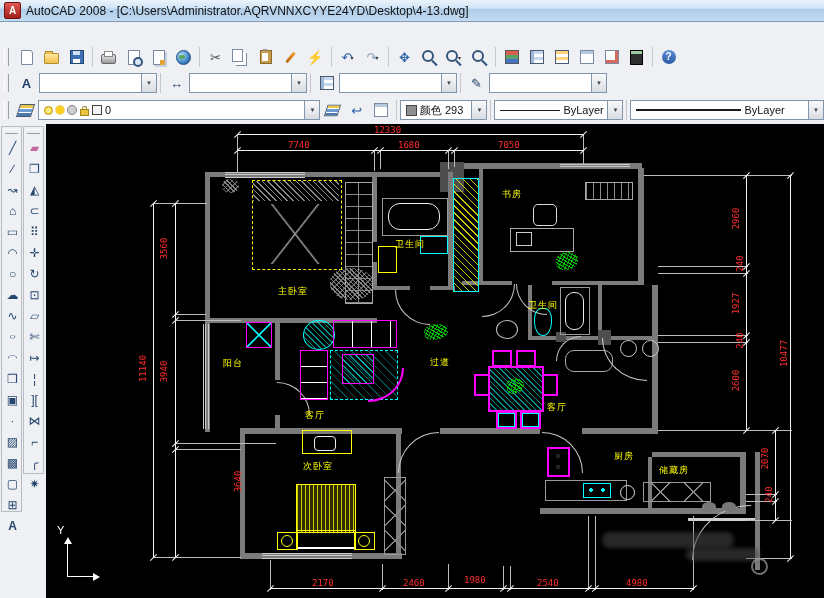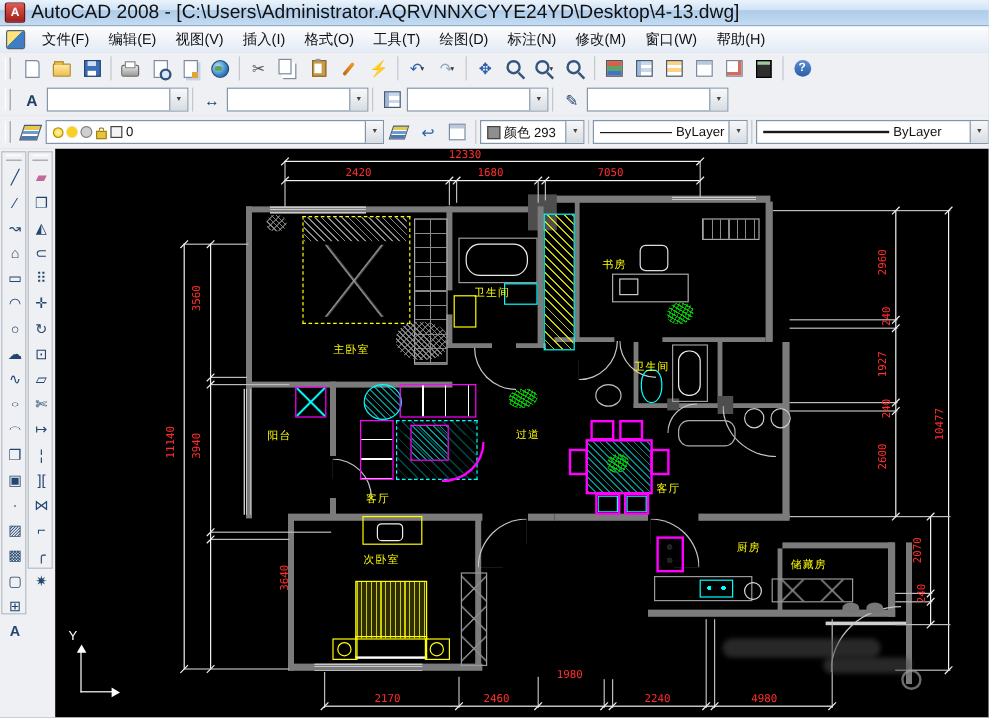--- a/index.html
+++ b/index.html
@@ -5,21 +5,21 @@
   html,body{margin:0;padding:0;background:#d8d8d8}
   #app{position:relative;width:824px;height:598px;overflow:hidden;background:#eef0f3;
        font-family:"Liberation Sans",sans-serif;user-select:none}
   .a{position:absolute}
   .row{display:flex;align-items:center}
 
   
   #titlebar{left:0;top:0;width:824px;height:22px;
     background:linear-gradient(#eaf3fc,#cfe3f6 40%,#aecbe8 42%,#c4dcf3);
     border-bottom:1px solid #7f9db9;display:flex;align-items:center;gap:5px;padding-left:4px;box-sizing:border-box}
-  #titlebar .ttext{font-size:16px;color:#111;white-space:nowrap}
+  #titlebar .ttext{font-size:12px;color:#111;white-space:nowrap}
   .appico{width:15px;height:15px;background:linear-gradient(#e05a52,#a31f1a);border:1px solid #6d120f;border-radius:2px;
     color:#fff;font-size:10px;font-weight:bold;display:flex;align-items:center;justify-content:center}
 
   
   #menubar{left:0;top:22px;width:824px;height:22px;background:linear-gradient(#fcfdfe,#e4ebf5);
     border-bottom:1px solid #c3cbd6;display:flex;align-items:center;font-size:12px;color:#111}
   .docico{width:14px;height:14px;margin:0 6px 0 5px;background:linear-gradient(135deg,#ffe27a 0 45%,#3f7ec2 45%);
     border:1px solid #56616e;border-radius:2px}
   .mitem{padding:2px 8px;white-space:nowrap}
 
@@ -119,34 +119,20 @@
 </head>
 <body>
 
 <div id="app">
 
   <div id="titlebar" class="a">
     <span class="appico">A</span>
     <span class="ttext">AutoCAD 2008 - [C:\Users\Administrator.AQRVNNXCYYE24YD\Desktop\4-13.dwg]</span>
   </div>
 
-  <div id="menubar" class="a">
-    <span class="docico"></span>
-  <span class="mitem">文件(F)</span>
-      <span class="mitem">编辑(E)</span>
-      <span class="mitem">视图(V)</span>
-      <span class="mitem">插入(I)</span>
-      <span class="mitem">格式(O)</span>
-      <span class="mitem">工具(T)</span>
-      <span class="mitem">绘图(D)</span>
-      <span class="mitem">标注(N)</span>
-      <span class="mitem">修改(M)</span>
-      <span class="mitem">窗口(W)</span>
-      <span class="mitem">帮助(H)</span>
-    </div>
 
   <div id="tb1" class="a tbrow">
     <span class="grip"></span>
     <span id="tb1icons" class="row">
         <span class="tbtn">
           <i class="ico i-page"></i>
         </span>
         <span class="tbtn">
           <i class="ico i-folder"></i>
         </span>
@@ -614,38 +600,38 @@
     <div class="a" style="left:574px;top:361px;width:13px;height:13px;border:1px solid #dddddd;border-radius:50%"></div>
     <div class="a xpat" style="left:597px;top:358px;width:66px;height:18px;border:1px solid #999999;background-size:50% 100%"></div>
     <div class="a" style="left:656px;top:378px;width:14px;height:9px;background:#777777;border-radius:50% 50% 0 0"></div>
     <div class="a" style="left:676px;top:378px;width:14px;height:9px;background:#777777;border-radius:50% 50% 0 0"></div>
     <div class="a wm" style="left:556px;top:408px;width:132px;height:16px"></div>
     <div class="a wm" style="left:640px;top:424px;width:74px;height:13px"></div>
     <div class="a" style="left:705px;top:434px;width:13px;height:13px;border:2px solid #9a9a9a;border-radius:50%;opacity:.7"></div>
 
     <div class="a rlabel" style="left:232px;top:163px">主卧室</div>
     <div class="a rlabel" style="left:349px;top:116px">卫生间</div>
-    <div class="a rlabel" style="left:456px;top:92px">书房</div>
+    <div class="a rlabel" style="left:456px;top:66px">书房</div>
     <div class="a rlabel" style="left:482px;top:177px">卫生间</div>
     <div class="a rlabel" style="left:177px;top:235px">阳台</div>
     <div class="a rlabel" style="left:259px;top:287px">客厅</div>
     <div class="a rlabel" style="left:384px;top:234px">过道</div>
     <div class="a rlabel" style="left:501px;top:279px">客厅</div>
     <div class="a rlabel" style="left:257px;top:338px">次卧室</div>
     <div class="a rlabel" style="left:568px;top:328px">厨房</div>
     <div class="a rlabel" style="left:613px;top:342px">储藏房</div>
 
     <div class="a dim" style="left:328px;top:2px">12330</div>
-    <div class="a dim" style="left:242px;top:17px">2420</div>
+    <div class="a dim" style="left:242px;top:17px">7740</div>
     <div class="a dim" style="left:352px;top:17px">1680</div>
     <div class="a dim" style="left:452px;top:17px">7050</div>
     <div class="a dim" style="left:266px;top:455px">2170</div>
     <div class="a dim" style="left:357px;top:455px">2460</div>
-    <div class="a dim" style="left:418px;top:435px">1980</div>
-    <div class="a dim" style="left:491px;top:455px">2240</div>
+    <div class="a dim" style="left:418px;top:452px">1980</div>
+    <div class="a dim" style="left:491px;top:455px">2540</div>
     <div class="a dim" style="left:580px;top:455px">4980</div>
     <div class="a dim dimv" style="left:84px;top:240px">11140</div>
     <div class="a dim dimv" style="left:108px;top:120px">3560</div>
     <div class="a dim dimv" style="left:108px;top:243px">3940</div>
     <div class="a dim dimv" style="left:182px;top:353px">3640</div>
     <div class="a dim dimv" style="left:680px;top:90px">2960</div>
     <div class="a dim dimv" style="left:686px;top:135px">240</div>
     <div class="a dim dimv" style="left:680px;top:175px">1927</div>
     <div class="a dim dimv" style="left:686px;top:212px">240</div>
     <div class="a dim dimv" style="left:680px;top:252px">2600</div>

